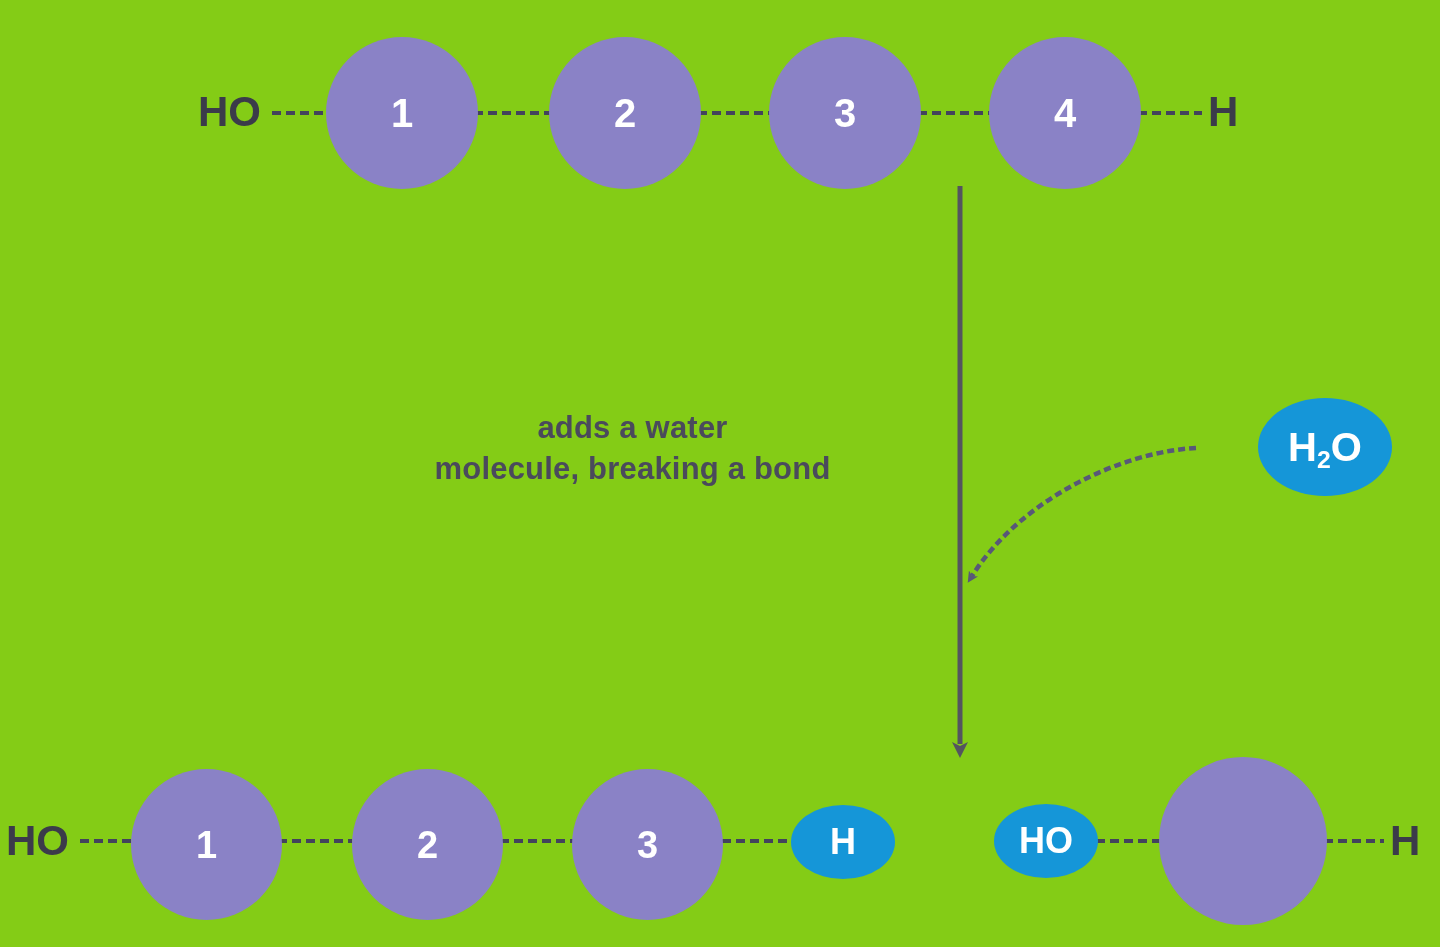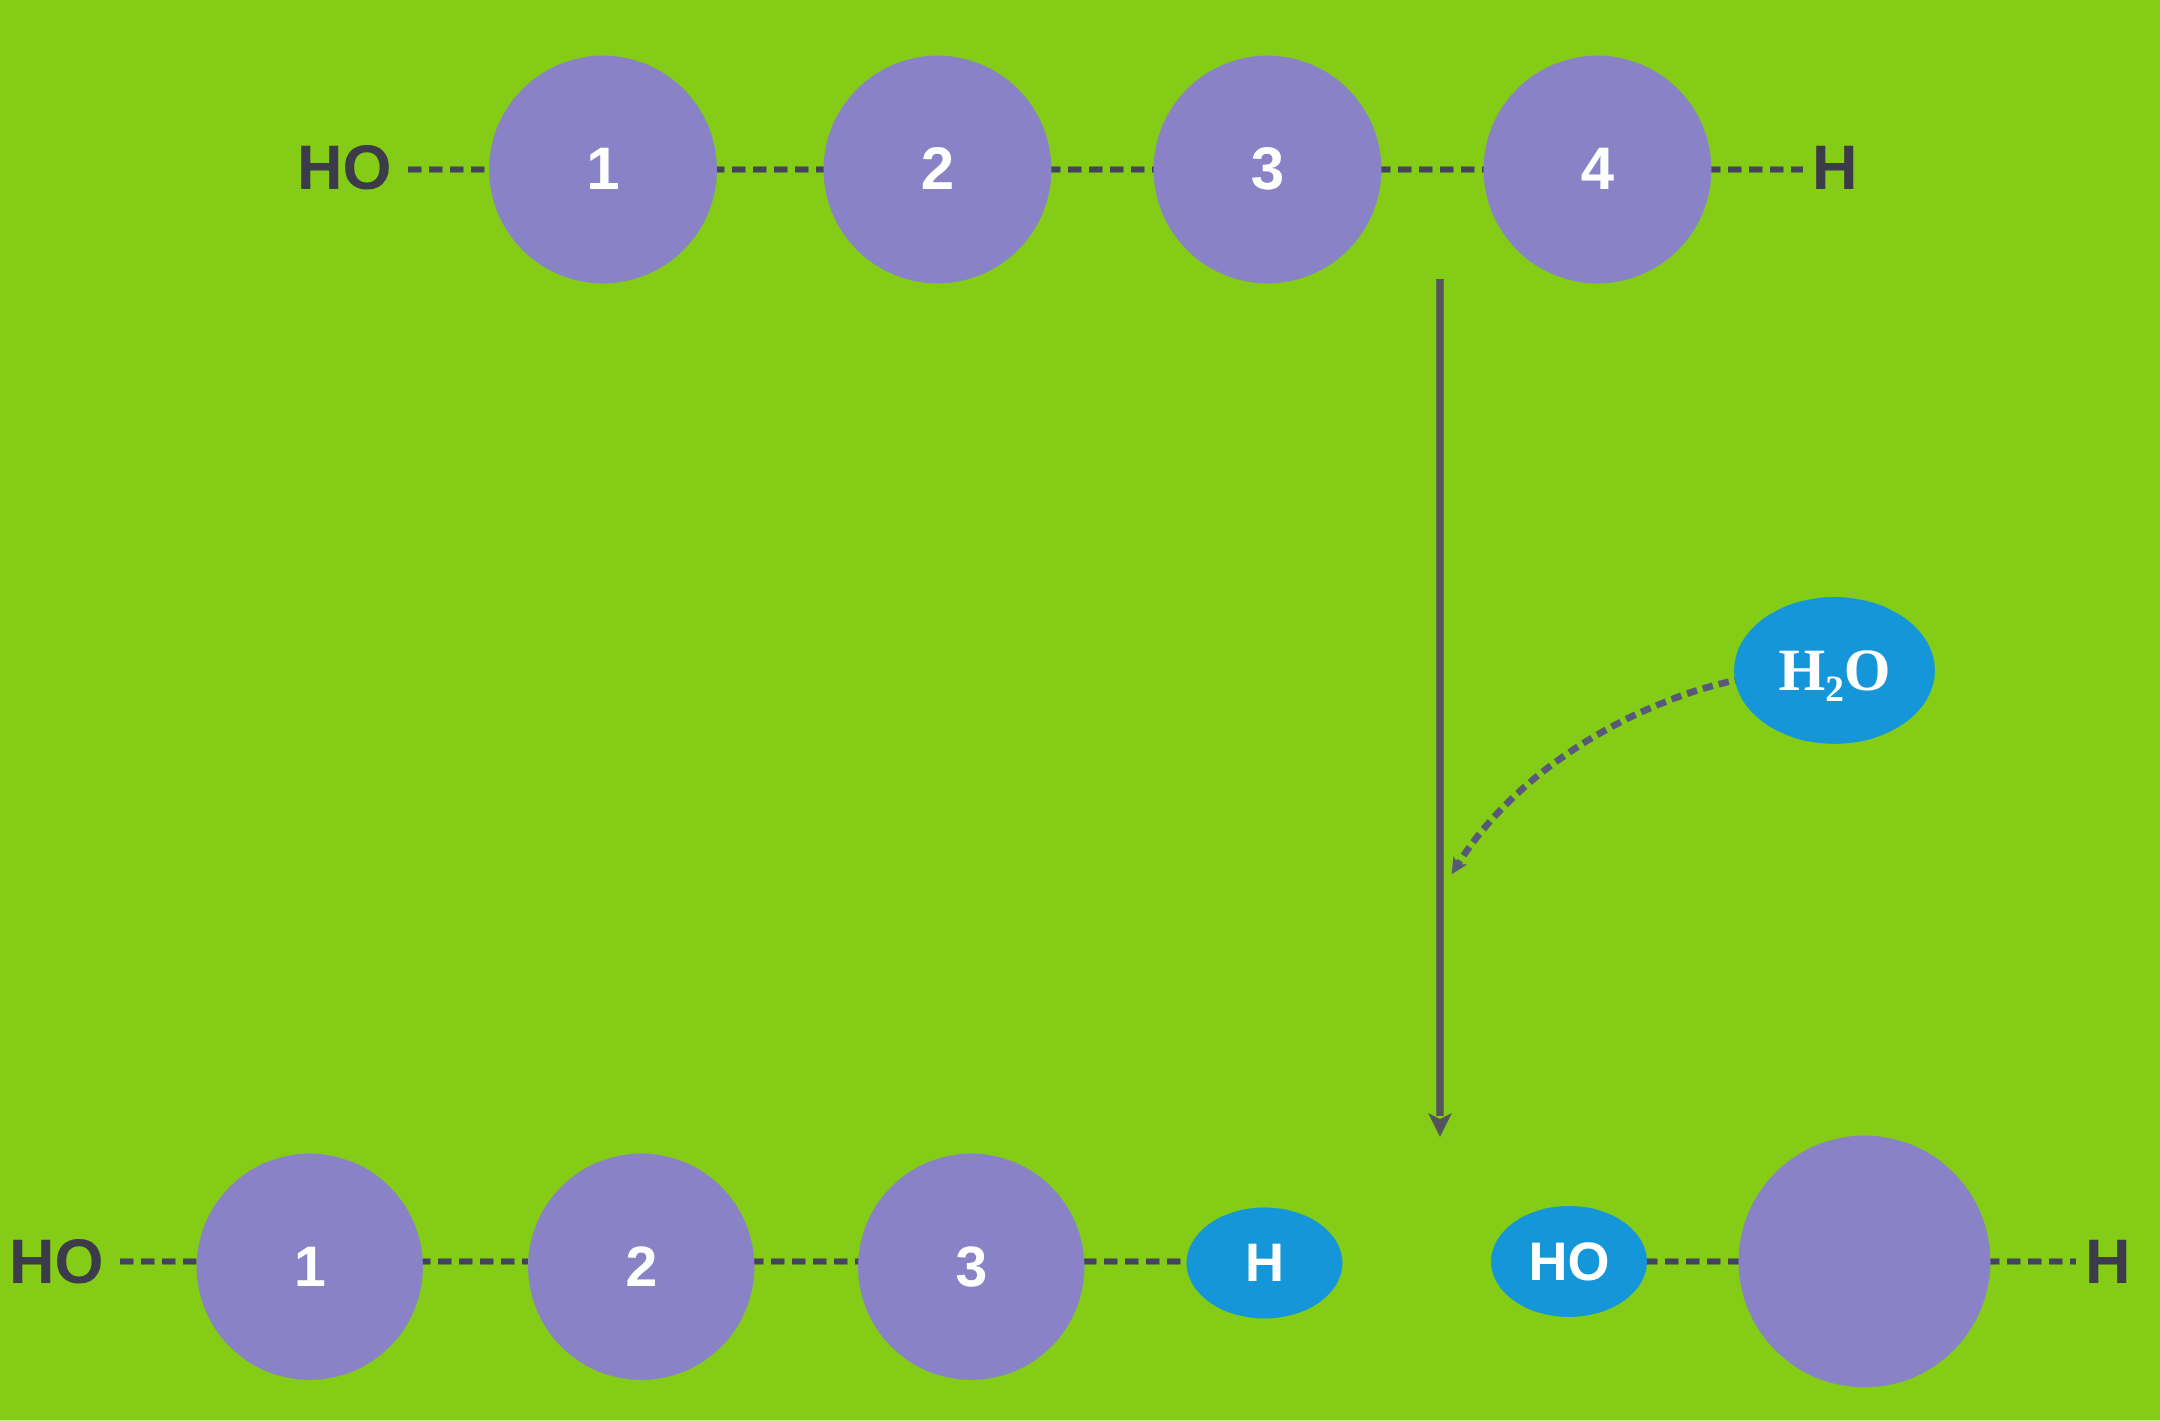--- a/index.html
+++ b/index.html
@@ -136,22 +136,26 @@
   <div class="monomer" style="left:769px; top:37px; width:152px; height:152px; font-size:40px;">
     <span>3</span>
   </div>
 
   <div class="monomer" style="left:989px; top:37px; width:152px; height:152px; font-size:40px;">
     <span>4</span>
   </div>
 
   <div class="atomlabel" style="left:1208px; top:91px; font-size:42px;">H</div>
 
+  <div class="caption" style="left:360px; top:408px; width:545px;">
+    <div>adds a water</div>
+    <div>molecule, breaking a bond</div>
+  </div>
 
-  <div class="grp" style="left:1156px; top:398px; width:134px; height:98px; font-size:40px;font-family:Liberation Serif, serif;">
+  <div class="grp" style="left:1258px; top:398px; width:134px; height:98px; font-size:40px;">
     <span>
       <span>H</span><sub>2</sub><span>O</span>
     </span>
   </div>
 
   <div class="atomlabel" style="left:6px; top:820px; font-size:42px;">HO</div>
 
   <div class="monomer" style="left:131px; top:769px; width:151px; height:151px; font-size:38px;">
     <span>1</span>
   </div>

